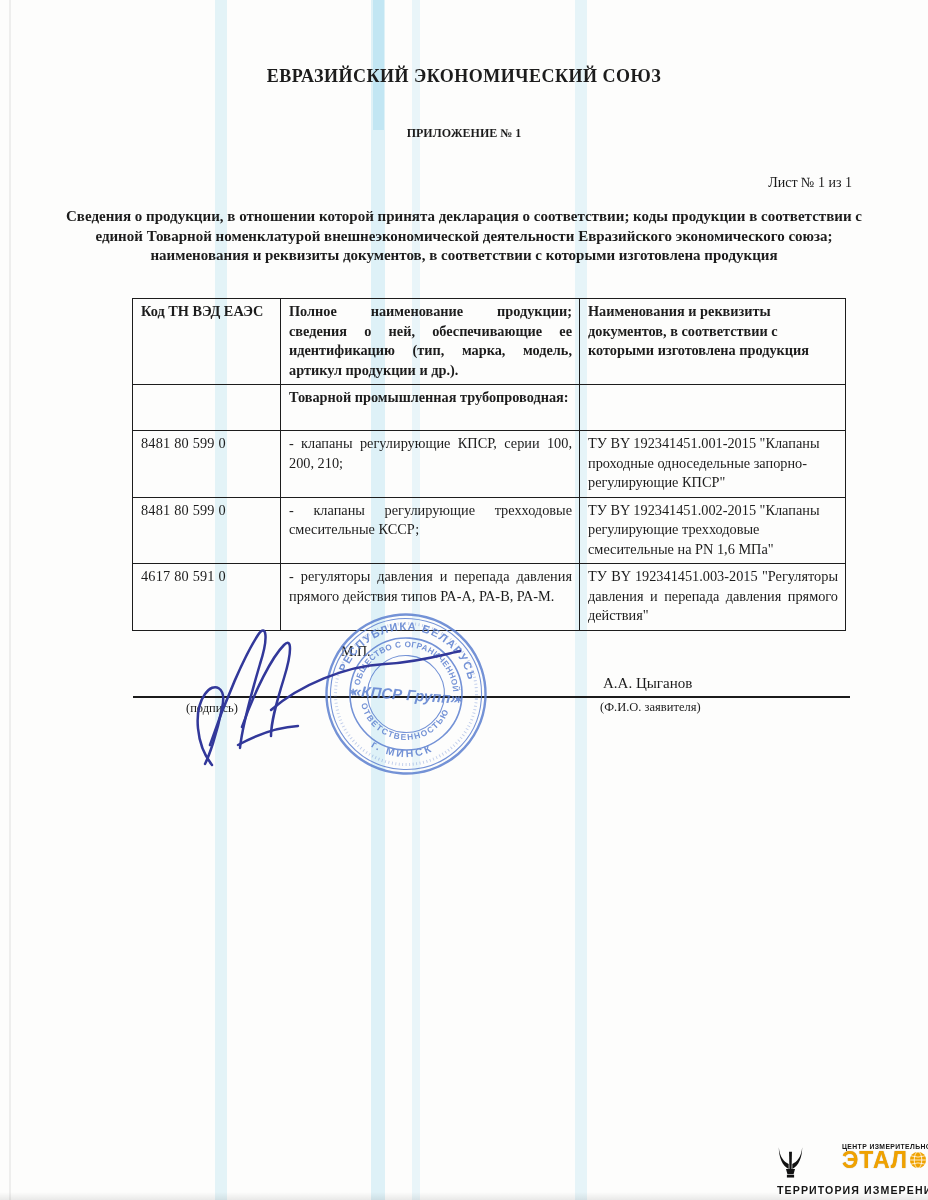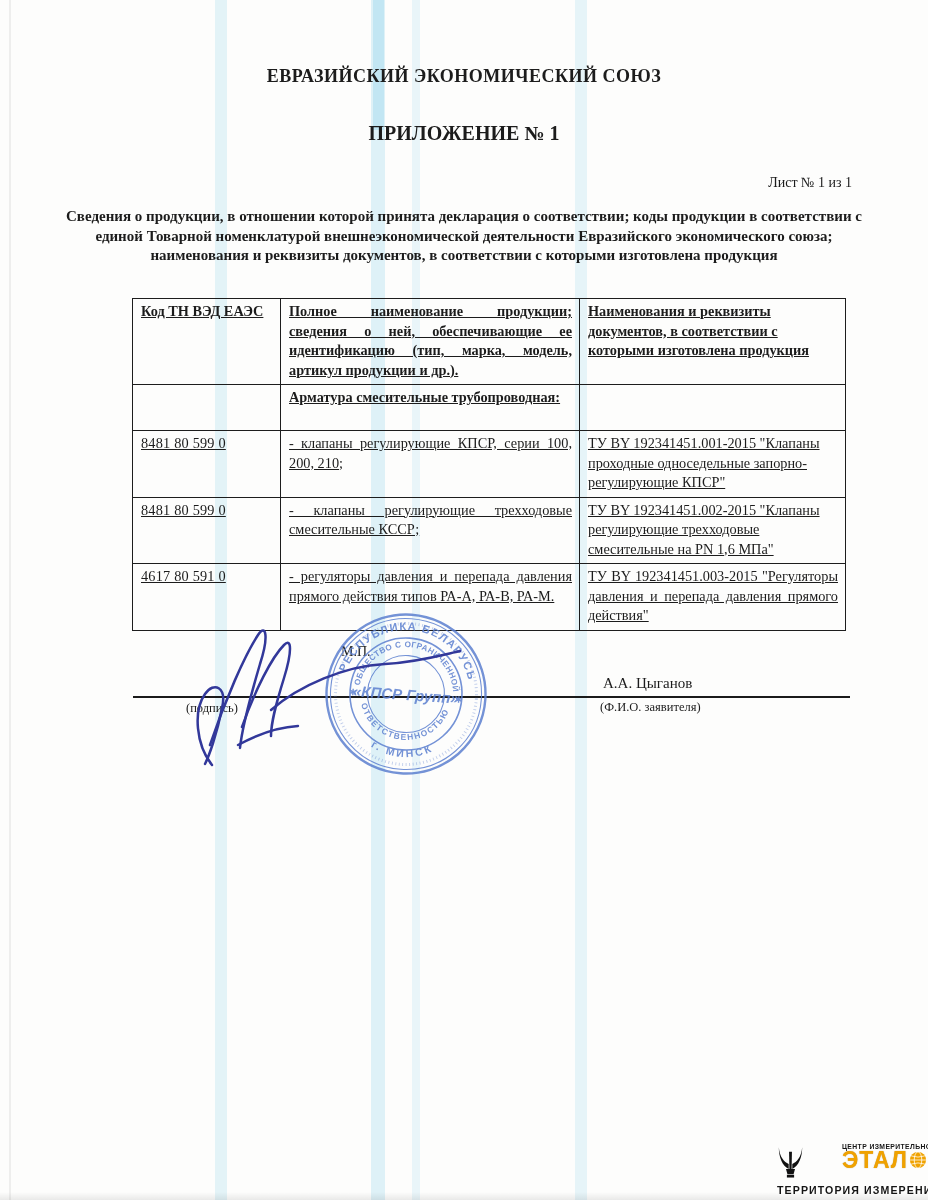--- a/index.html
+++ b/index.html
@@ -27,30 +27,30 @@
   .streak.s3{left:412px;width:8px;background:rgba(190,228,242,.30);}
   .streak.s4{left:575px;width:12px;background:rgba(188,227,241,.36);}
   .edge-line{position:absolute;left:9px;top:0;width:2px;height:1200px;background:rgba(0,0,0,.06);}
   .bottom-shade{position:absolute;left:0;bottom:0;width:928px;height:8px;
     background:linear-gradient(to bottom,rgba(0,0,0,0),rgba(0,0,0,.08));}
 
   
   .union-title{top:66px;left:0;width:928px;text-align:center;
     font-size:18px;font-weight:bold;letter-spacing:.5px;}
   .appendix{top:123px;left:0;width:928px;text-align:center;
-    font-size:20px;font-weight:bold;line-height:20px;}
+    font-size:12px;font-weight:bold;line-height:20px;}
   .sheet-label{top:175px;right:76px;font-size:14px;}
   .intro{top:207px;left:59px;width:810px;text-align:center;
     font-size:15px;font-weight:bold;line-height:19.5px;}
 
   
   table.decl{position:absolute;left:132px;top:298px;width:713px;
     border-collapse:collapse;table-layout:fixed;}
   table.decl td{border:1.8px solid #1d1d1d;vertical-align:top;
-    padding:3px 7px 4px 8px;font-size:14.3px;line-height:19.5px;text-decoration:underline;}
+    padding:3px 7px 4px 8px;font-size:14.3px;line-height:19.5px;}
   td.hdr{font-weight:bold;}
   td.just{text-align:justify;}
   td.code{letter-spacing:.2px;}
   tr.group td{font-weight:bold;}
 
   
   .sig-line{top:696px;left:133px;width:717px;height:1.6px;background:#1b1b1b;}
   .sig-caption{top:701px;left:186px;font-size:12.5px;}
   .mp-label{top:644px;left:341px;font-size:14px;z-index:1;}
   .applicant-name{top:675px;left:603px;font-size:15px;}
@@ -107,21 +107,21 @@
       <col style="width:266px">
     </colgroup>
   <tbody>
       <tr style="height:82px">
     <td class="hdr">Код ТН ВЭД ЕАЭС</td>
     <td class="hdr just">Полное наименование продукции; сведения о ней, обеспечивающие ее идентификацию (тип, марка, модель, артикул продукции и др.).</td>
     <td class="hdr">Наименования и реквизиты документов, в соответствии с которыми изготовлена продукция</td>
   </tr>
   <tr class="group" style="height:46px">
     <td></td>
-    <td>Арматура смесительные трубопроводная:</td>
+    <td>Товарной промышленная трубопроводная:</td>
     <td></td>
   </tr>
   <tr style="height:62px">
     <td class="code">8481 80 599 0</td>
     <td class="just">- клапаны регулирующие КПСР, серии 100, 200, 210;</td>
     <td>ТУ BY 192341451.001-2015 "Клапаны проходные односедельные запорно-регулирующие КПСР"</td>
   </tr>
   <tr style="height:60px">
     <td class="code">8481 80 599 0</td>
     <td class="just">- клапаны регулирующие трехходовые смесительные КССР;</td>

